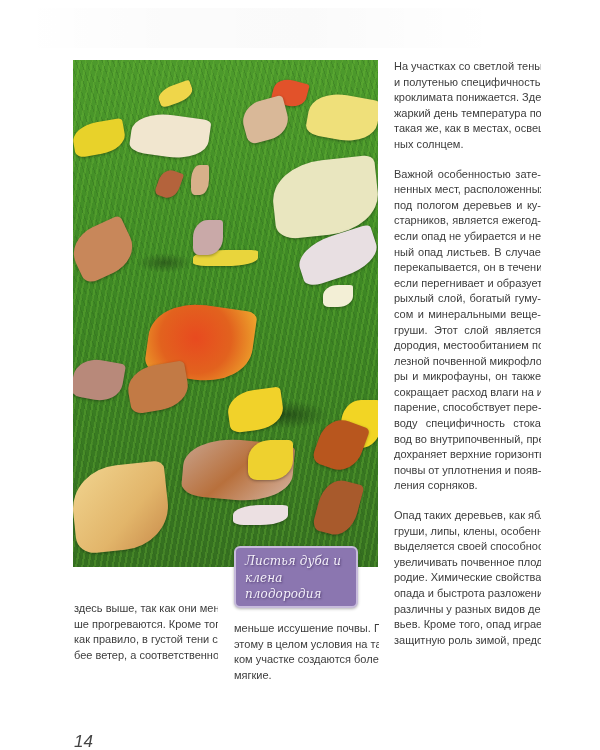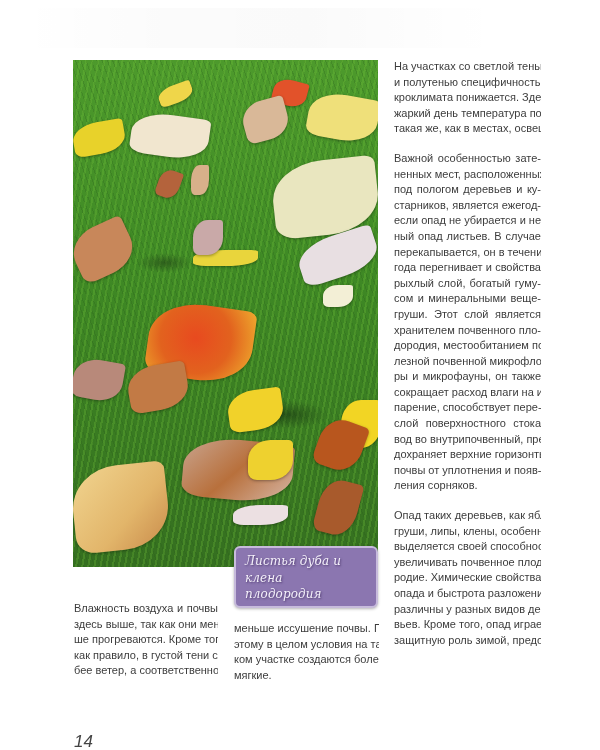--- a/index.html
+++ b/index.html
@@ -23,21 +23,21 @@
       repeating-linear-gradient(70deg, rgba(40,90,25,0.25) 0 1px, transparent 1px 5px),
       linear-gradient(180deg, #4d9a2c 0%, #3f8a25 40%, #3a7d22 70%, #356f20 100%);
   }
   .leaf {
     position:absolute; border-radius:50% 10% 50% 20%;
     box-shadow: 0 1px 3px rgba(0,0,0,0.35);
   }
 
   
   .caption {
-    position:absolute; left:234px; top:546px; width:144px; height:62px;
+    position:absolute; left:234px; top:546px; width:124px; height:62px;
     box-sizing:border-box;
     background:#8b76b0;
     border:2px solid #c7bbdc;
     border-radius:6px;
     padding:5px 8px 0 9px;
     box-shadow: 0 1px 3px rgba(0,0,0,0.3);
   }
   .caption-text {
     font-family:"DejaVu Serif", serif;
     font-style:italic;
@@ -120,60 +120,59 @@
     </div>
   </div>
 
   <div class="col col-right">
     <div class="para">
       <span class="line">На участках со светлой тенью</span>
       <span class="line">и полутенью специфичность ми-</span>
       <span class="line">кроклимата понижается. Здесь</span>
       <span class="line">жаркий день температура почти</span>
       <span class="line">такая же, как в местах, освещен-</span>
+      <span class="line last">ных солнцем.</span>
     </div>
     <div class="para">
       <span class="line">Важной особенностью зате-</span>
       <span class="line">ненных мест, расположенных</span>
       <span class="line">под пологом деревьев и ку-</span>
       <span class="line">старников, является ежегод-</span>
       <span class="line">если опад не убирается и не</span>
       <span class="line">ный опад листьев. В случае</span>
       <span class="line">перекапывается, он в течение</span>
-      <span class="line">года перегнивает и свойства</span>
+      <span class="line">если перегнивает и образует</span>
       <span class="line">рыхлый слой, богатый гуму-</span>
       <span class="line">сом и минеральными веще-</span>
       <span class="line">груши. Этот слой является</span>
-      <span class="line">хранителем почвенного пло-</span>
       <span class="line">дородия, местообитанием по-</span>
       <span class="line">лезной почвенной микрофло-</span>
       <span class="line">ры и микрофауны, он также</span>
       <span class="line">сокращает расход влаги на ис-</span>
       <span class="line">парение, способствует пере-</span>
-      <span class="line">слой поверхностного стока</span>
+      <span class="line">воду специфичность стока</span>
       <span class="line">вод во внутрипочвенный, пре-</span>
       <span class="line">дохраняет верхние горизонты</span>
       <span class="line">почвы от уплотнения и появ-</span>
       <span class="line last">ления сорняков.</span>
     </div>
     <div class="para">
       <span class="line">Опад таких деревьев, как яблони,</span>
       <span class="line">груши, липы, клены, особенно</span>
       <span class="line">выделяется своей способностью</span>
       <span class="line">увеличивать почвенное плодо-</span>
       <span class="line">родие. Химические свойства</span>
       <span class="line">опада и быстрота разложения</span>
       <span class="line">различны у разных видов дере-</span>
       <span class="line">вьев. Кроме того, опад играет</span>
       <span class="line">защитную роль зимой, предо-</span>
     </div>
   </div>
 
   <div class="col col-left">
-    <span class="line">Влажность воздуха и почвы</span>
     <span class="line">здесь выше, так как они мень-</span>
     <span class="line">ше прогреваются. Кроме того,</span>
     <span class="line">как правило, в густой тени сла-</span>
     <span class="line">бее ветер, а соответственно,</span>
   </div>
 
   <div class="col col-mid">
     <span class="line">меньше иссушение почвы. По-</span>
     <span class="line">этому в целом условия на та-</span>
     <span class="line">ком участке создаются более</span>

